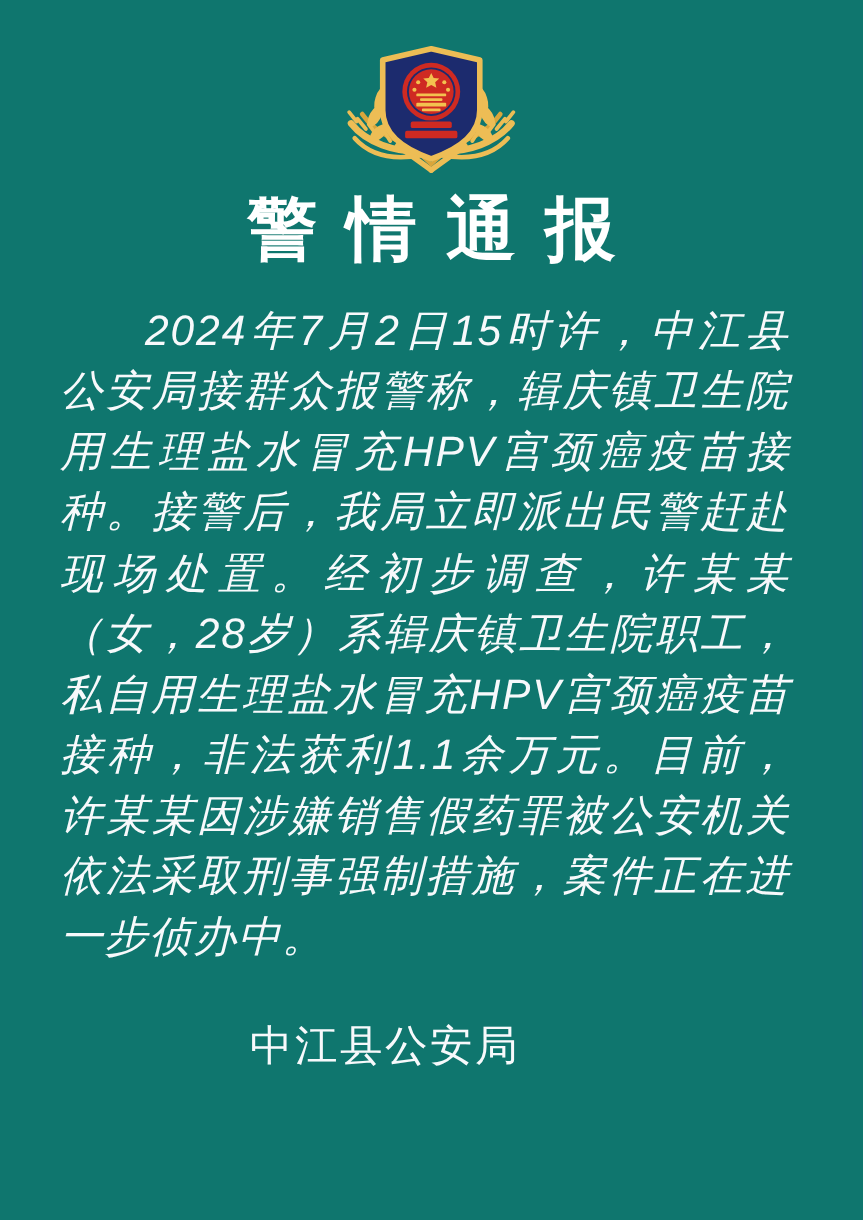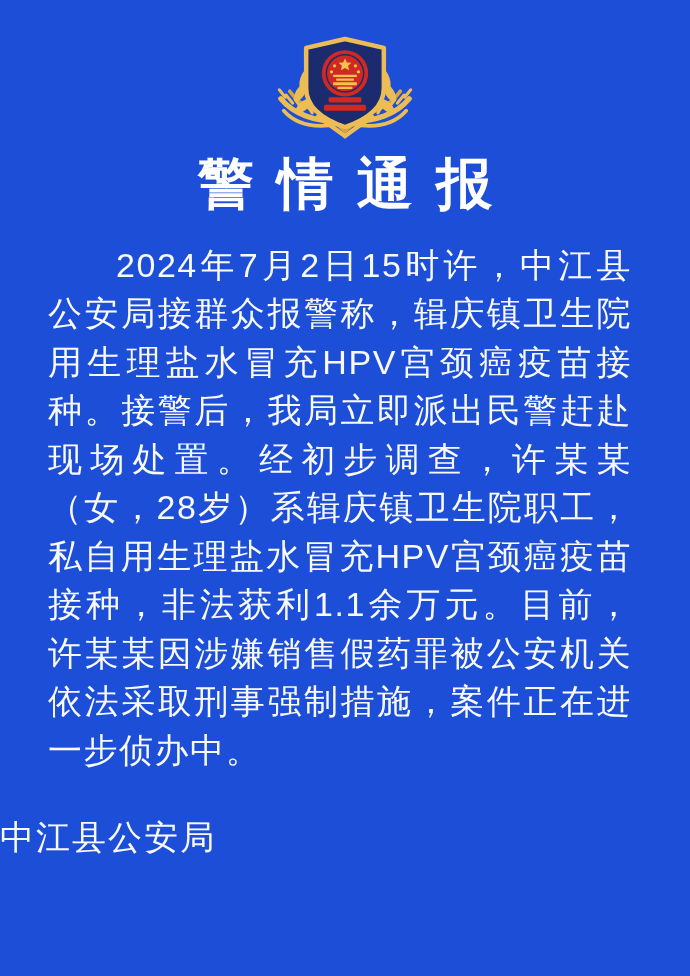--- a/index.html
+++ b/index.html
@@ -10,21 +10,21 @@
     width: 690px;
     height: 976px;
     background: #2a5791;
     overflow: hidden;
     font-family: "Liberation Sans", "DejaVu Sans", sans-serif;
   }
   .poster {
     position: relative;
     width: 690px;
     height: 976px;
-    background: #1d4ed8;
+    background: #0f766e;
     color: #ffffff;
     box-sizing: border-box;
   }
   .badge-wrap {
     width: 100%;
     display: flex;
     justify-content: center;
     padding-top: 33px;
   }
   .badge-wrap svg {
@@ -47,24 +47,25 @@
     margin: 26px 10px 0 0;
     padding: 0 48px;
     font-size: 34px;
     line-height: 48.5px;
     letter-spacing: 0.045em;
     text-align: justify;
     text-justify: inter-ideograph;
     text-indent: 2em;
     color: #f7f9fb;
     font-weight: 500;
+    font-style: italic;
   }
   .signature {
     margin-top: 38px;
-    text-align: left;
+    text-align: center;
     font-size: 34px;
     line-height: 50px;
     letter-spacing: 0.06em;
     color: #f7f9fb;
   }
   .signature .agency {
     padding-right: 74px;
   }
   .signature .date {
     padding-right: 58px;

